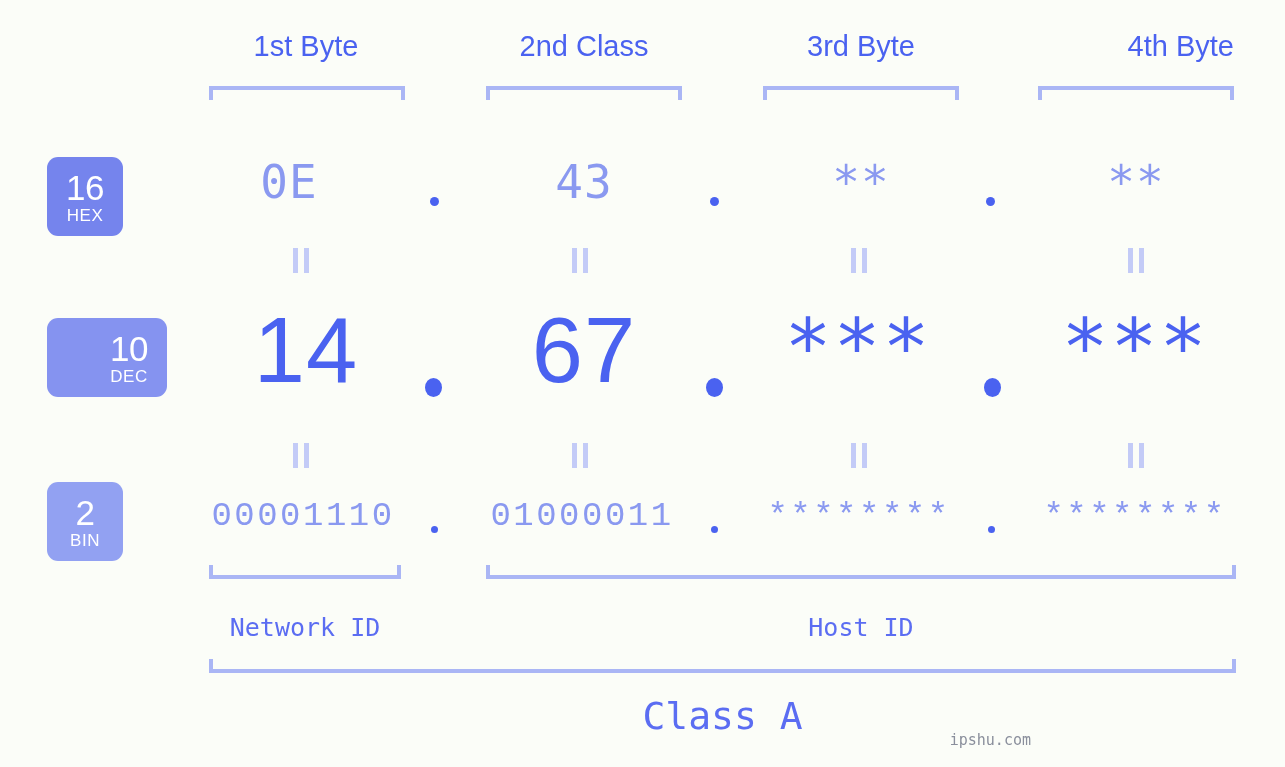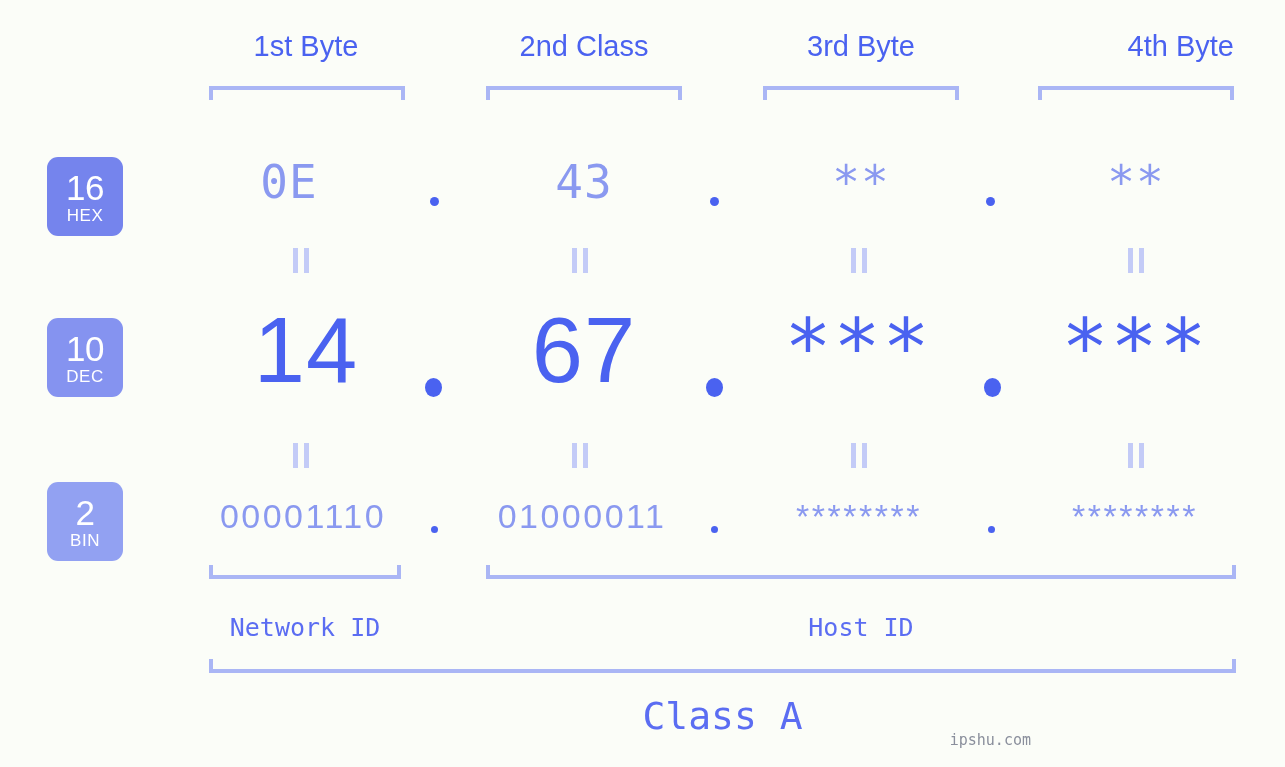--- a/index.html
+++ b/index.html
@@ -93,21 +93,21 @@
     font-size: 92px;
     color: #4a62f0;
     letter-spacing: 1px;
   }
   .row-dec .cell.masked {
     font-family: "DejaVu Sans Mono", monospace;
     font-size: 78px;
     letter-spacing: 2px;
   }
   .row-bin .cell {
-    font-family: Liberation Sans, sans-serif;
+    font-family: Liberation Mono, monospace;
     font-size: 34px;
     color: #8a99f0;
     letter-spacing: 2.5px;
   }
 
   
   .dot {
     position: absolute;
     border-radius: 50%;
     background: #4a62f0;
@@ -205,21 +205,21 @@
     </div>
   <div class="eqmark" style="left:851px; top:248px;">
       <i></i>
       <i></i>
     </div>
   <div class="eqmark" style="left:1128px; top:248px;">
       <i></i>
       <i></i>
     </div>
 
-  <div class="badge" style="top:318px; background:#8593f0;">
+  <div class="badge" style="top:318px; background:#8593f0;padding-left:44px;">
     <span class="num">10</span>
     <span class="abbr">DEC</span>
   </div>
 
   <div class="row-dec">
     <div class="cell" style="left:208px; top:298px; width:196px;">14</div>
     <div class="dot lg" style="left:425px; top:378px;"></div>
 
     <div class="cell" style="left:486px; top:298px; width:196px;">67</div>
     <div class="dot lg" style="left:706px; top:378px;"></div>

